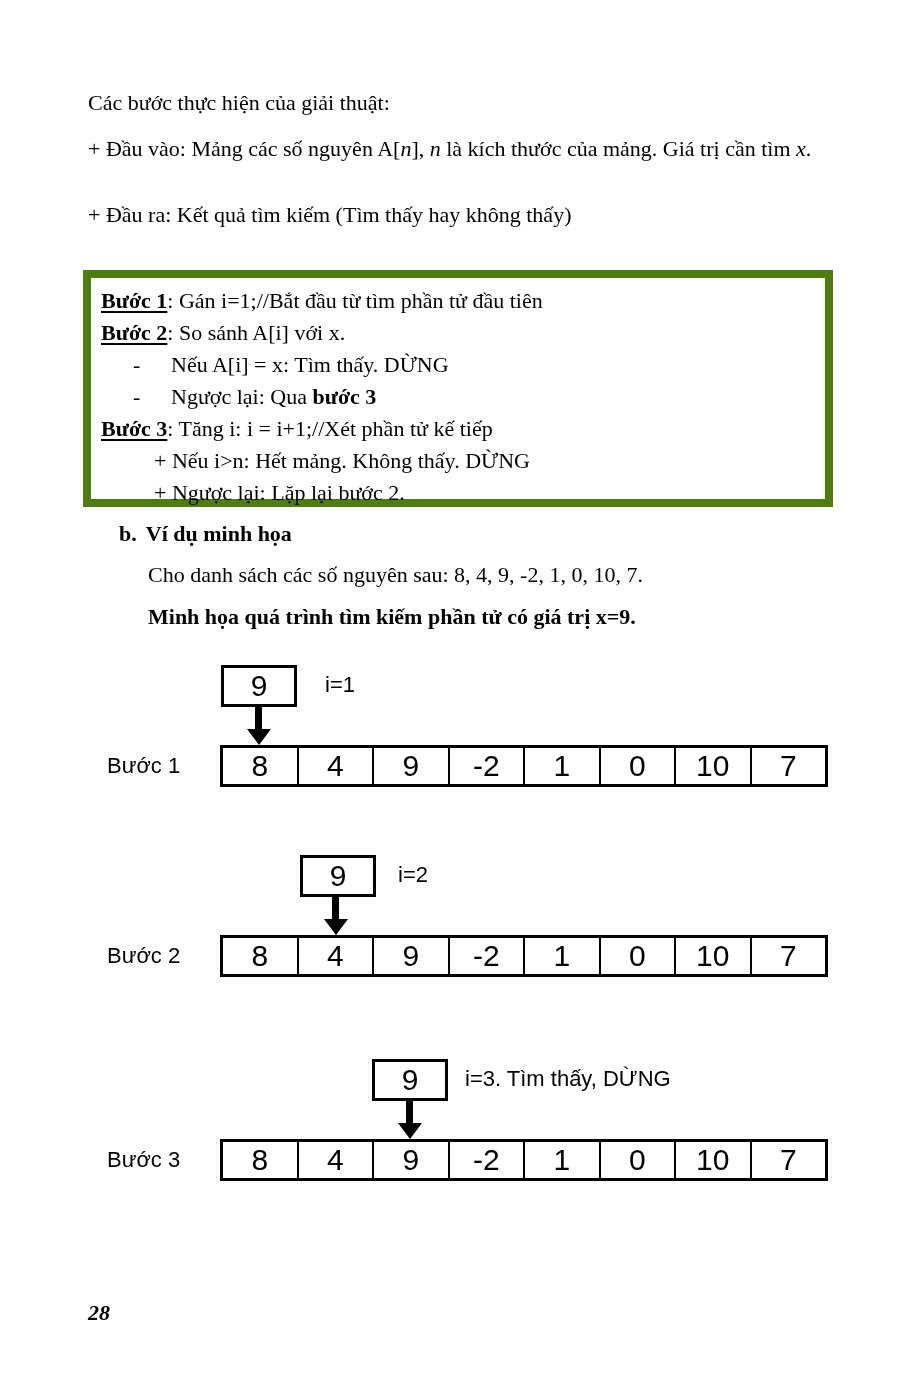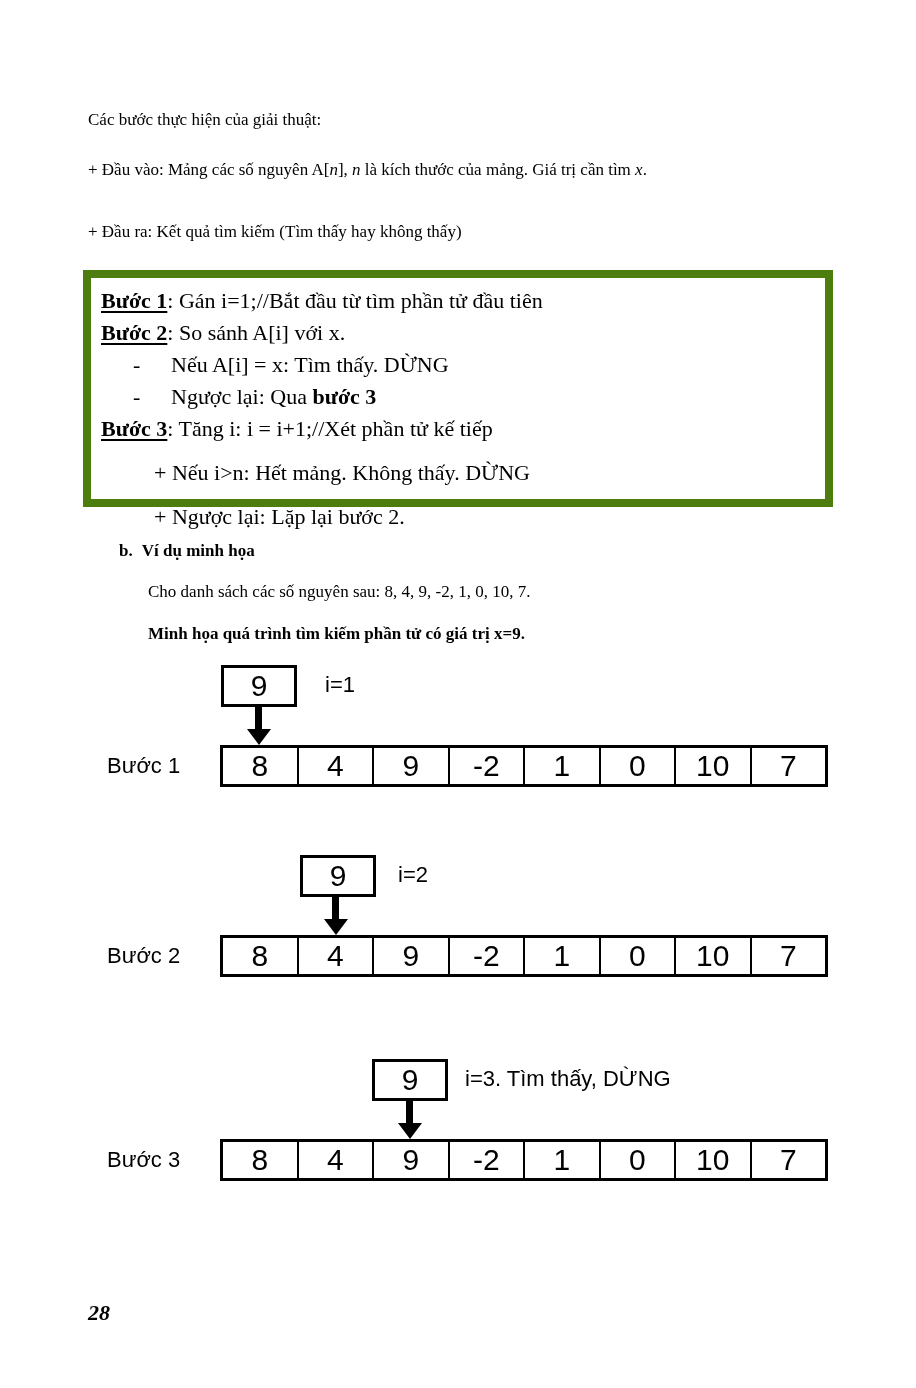--- a/index.html
+++ b/index.html
@@ -3,40 +3,40 @@
 <meta charset="utf-8">
 <style>
   * { margin:0; padding:0; box-sizing:border-box; }
   html,body { background:#fff; }
   body {
     width:916px; height:1388px; position:relative;
     font-family:"Liberation Serif", serif; color:#000;
     overflow:hidden;
   }
   .abs { position:absolute; }
-  .serif { font-size:17px; line-height:1.35;margin-top:21px; }
+  .serif { font-size:22px; line-height:1.35; }
   .it { font-style:italic; }
   .b { font-weight:bold; }
 
   
   .p-intro   { left:88px; top:88px;  }
   .p-input   { left:88px; top:130px; width:748px; text-align:justify; line-height:38px; }
   .p-output  { left:88px; top:200px; }
 
   
   .steps-box {
     left:83px; top:270px; width:750px; height:237px;
     border:8px solid #4d7c0f; padding:7px 8px 0 10px;
     font-size:22px;
   }
   .step-line { line-height:32px; white-space:nowrap; }
   .step-label { font-weight:bold; text-decoration:underline; text-decoration-thickness:2px; text-underline-offset:3px; }
   .sub-dash-line { padding-left:32px; }
   .sub-dash-line .dash { display:inline-block; width:38px; }
-  .sub-plus-line { padding-left:53px;margin-top:12px; }
+  .sub-plus-line { padding-left:53px; }
 
   
   .ex-heading { left:119px; top:519px; font-weight:bold; }
   .ex-heading .ex-title { margin-left:9px; }
   .ex-line1 { left:148px; top:560px; }
   .ex-line2 { left:148px; top:602px;font-weight:bold; }
 
   
   .diagram { left:0; width:916px; height:125px; font-family:"Liberation Sans", sans-serif; }
   .d-label { position:absolute; left:107px; top:88px; font-size:22px; }

